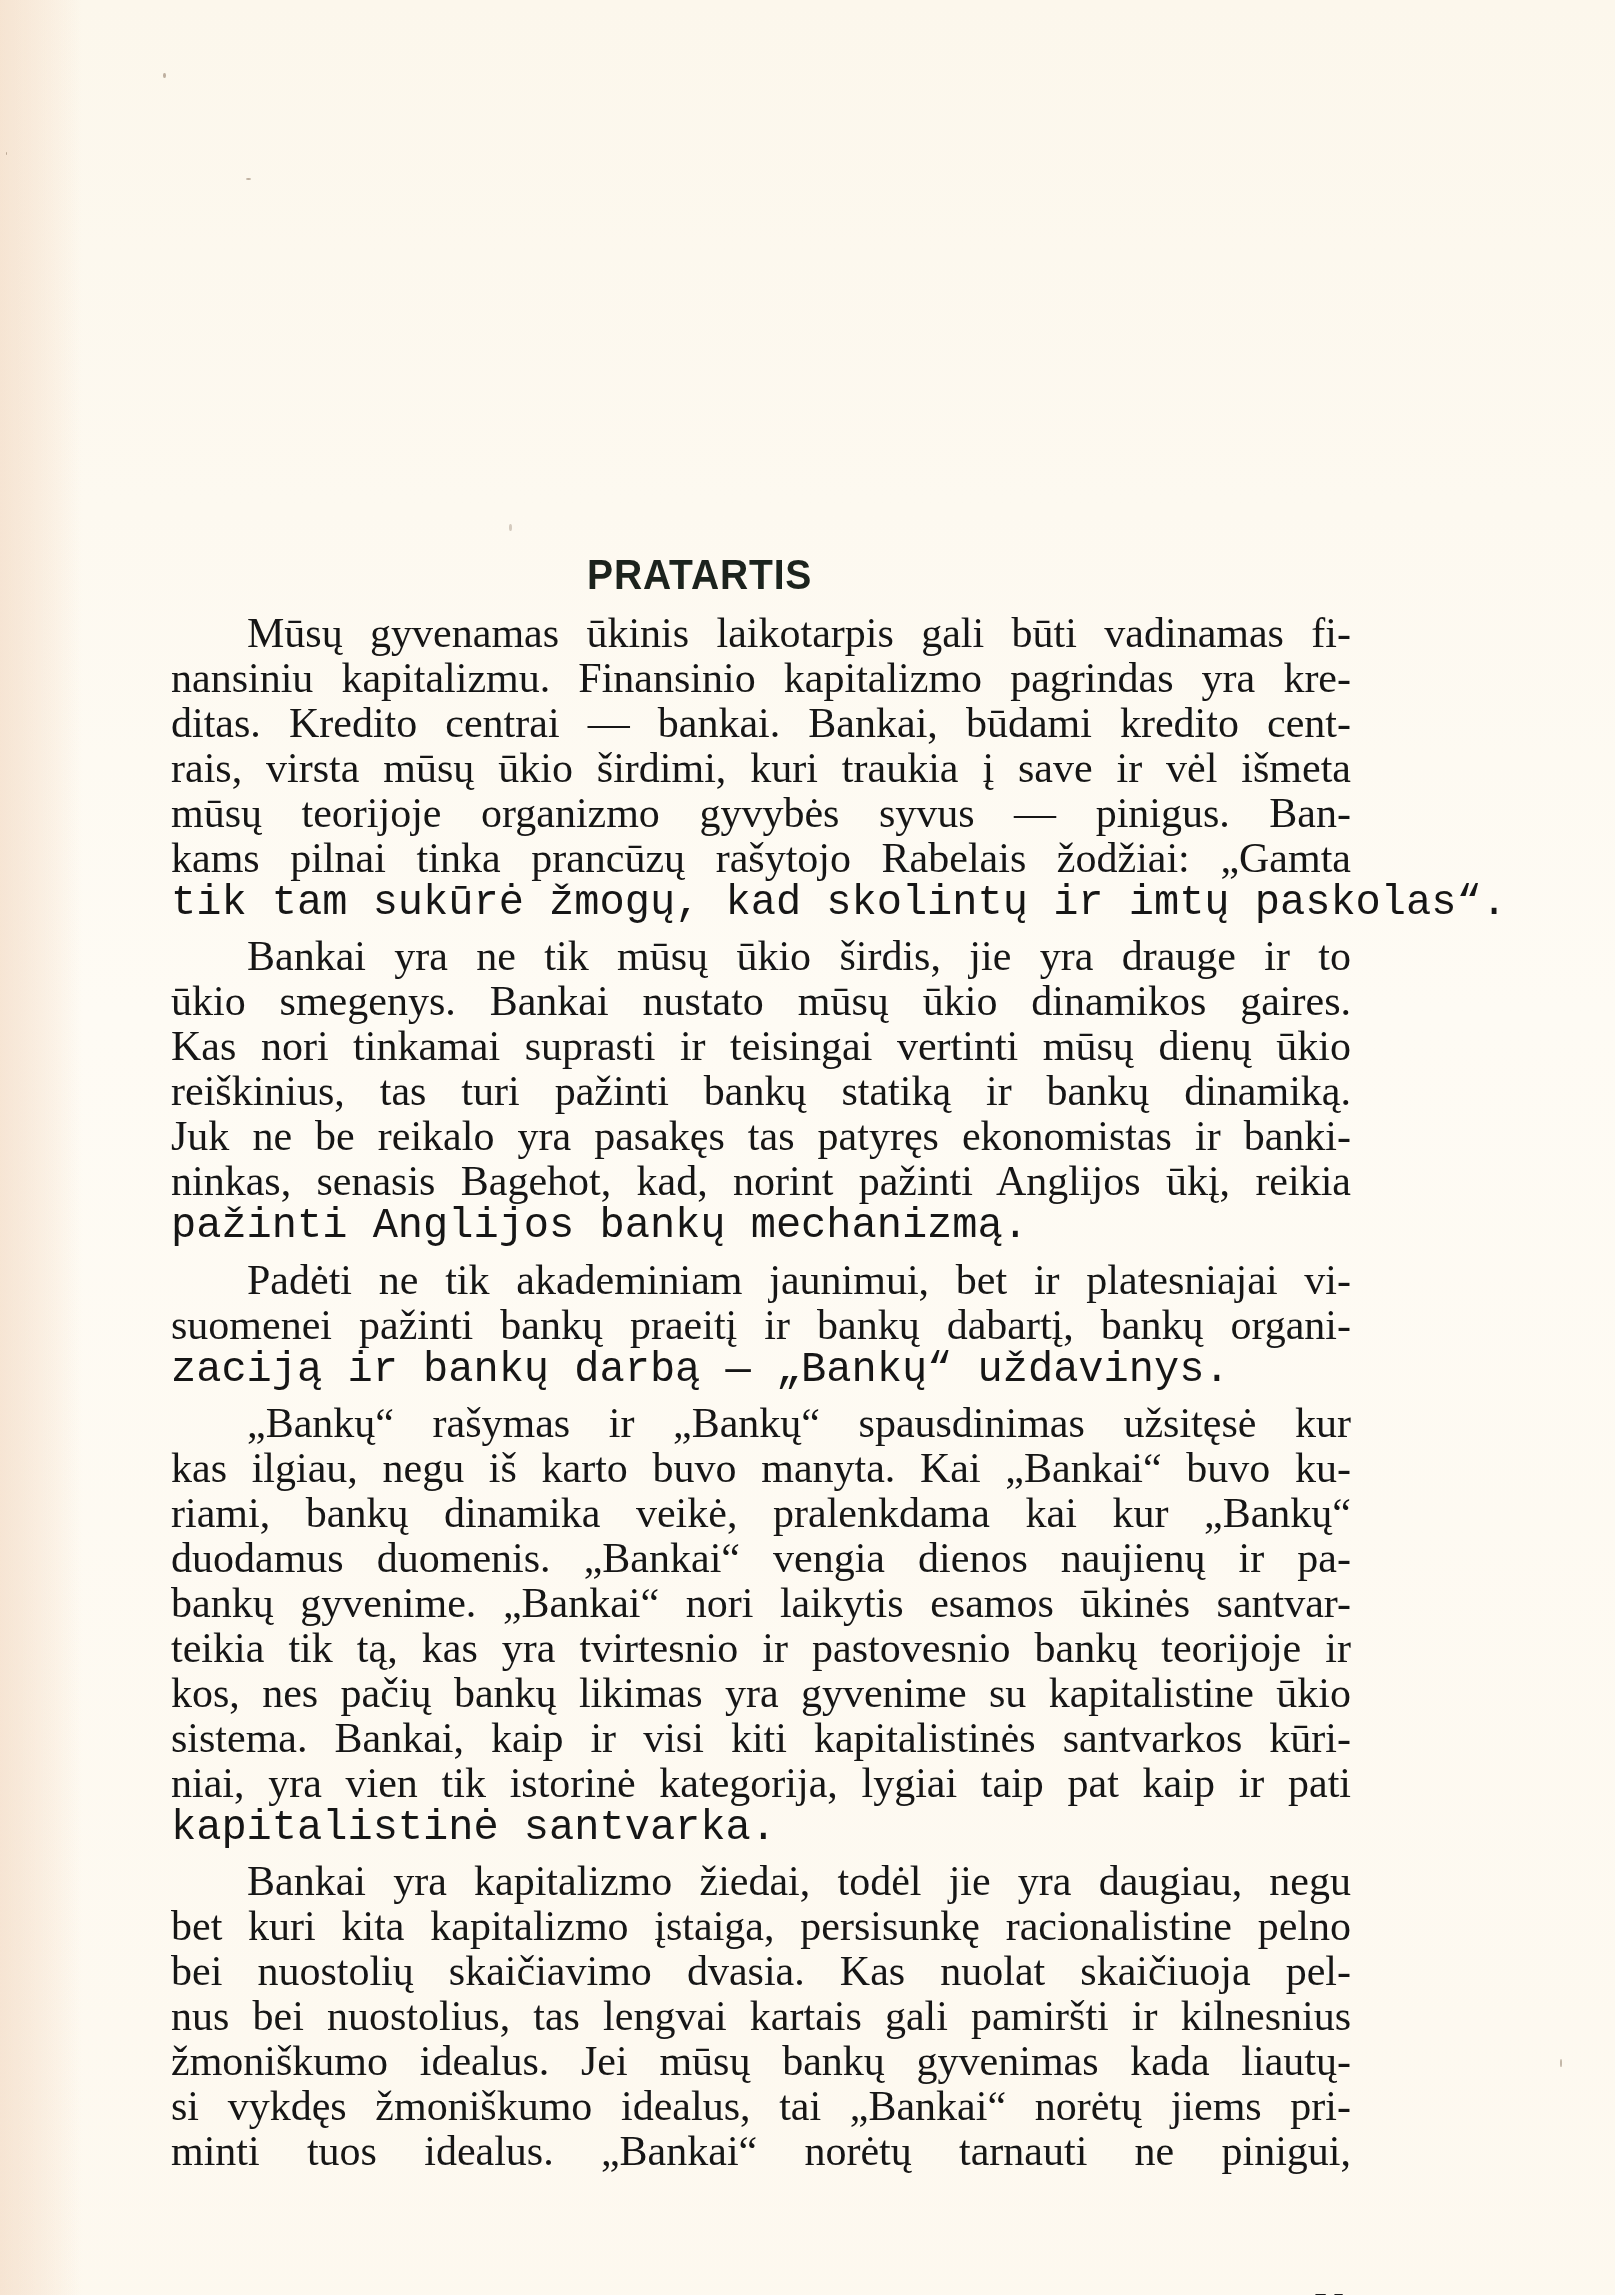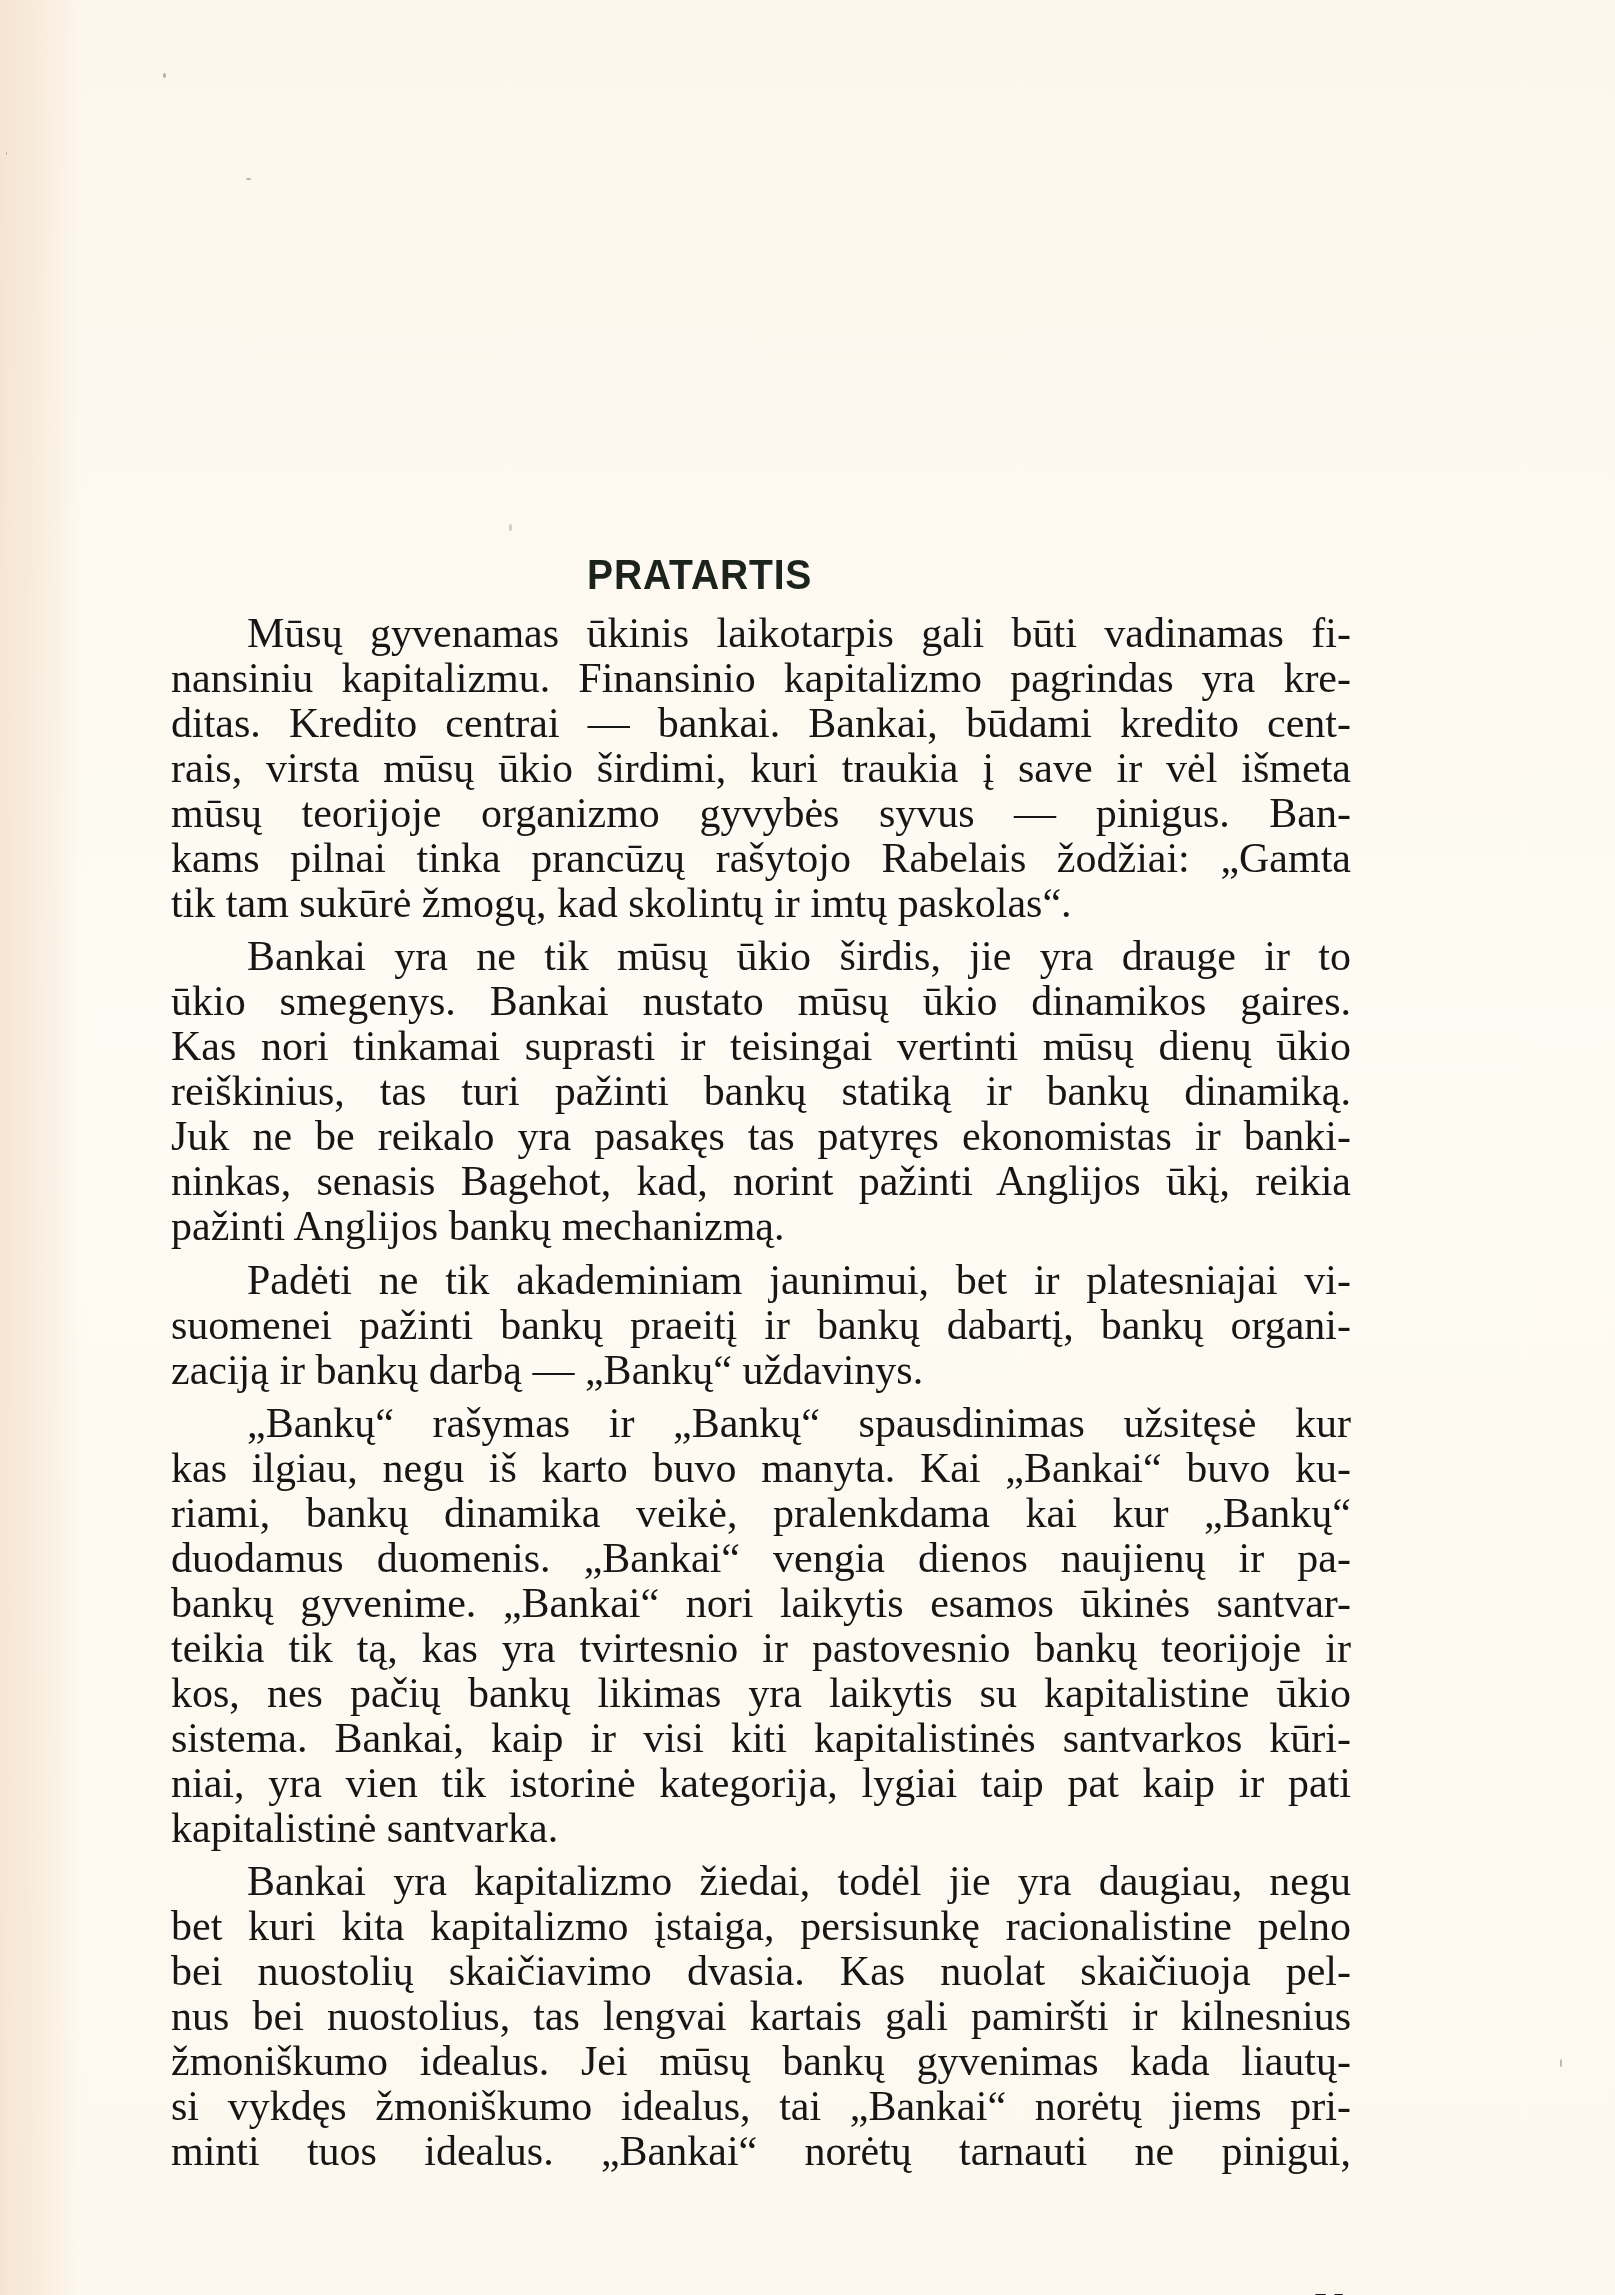--- a/index.html
+++ b/index.html
@@ -55,20 +55,21 @@
       height: 45px;
       line-height: 45px;
       font-size: 42px;
       white-space: nowrap;
       text-align: justify;
       text-align-last: justify;
       width: 1180px;
     }
     .line.last {
       text-align-last: left;
+      font-family: Liberation Mono, monospace;
     }
     .line.indent {
       padding-left: 76px;
       width: 1104px;
     }
     .para-gap {
       display: block;
       height: 8.3px;
     }
     .page-number {
@@ -126,21 +127,21 @@
         <span class="line last">zaciją ir bankų darbą — „Bankų“ uždavinys.</span>
       </div>
       <span class="para-gap"></span>
       <div class="paragraph">
         <span class="line indent">„Bankų“ rašymas ir „Bankų“ spausdinimas užsitęsė kur</span>
         <span class="line">kas ilgiau, negu iš karto buvo manyta. Kai „Bankai“ buvo ku-</span>
         <span class="line">riami, bankų dinamika veikė, pralenkdama kai kur „Bankų“</span>
         <span class="line">duodamus duomenis. „Bankai“ vengia dienos naujienų ir pa-</span>
         <span class="line">bankų gyvenime. „Bankai“ nori laikytis esamos ūkinės santvar-</span>
         <span class="line">teikia tik tą, kas yra tvirtesnio ir pastovesnio bankų teorijoje ir</span>
-        <span class="line">kos, nes pačių bankų likimas yra laikytis su kapitalistine ūkio</span>
+        <span class="line">kos, nes pačių bankų likimas yra gyvenime su kapitalistine ūkio</span>
         <span class="line">sistema. Bankai, kaip ir visi kiti kapitalistinės santvarkos kūri-</span>
         <span class="line">niai, yra vien tik istorinė kategorija, lygiai taip pat kaip ir pati</span>
         <span class="line last">kapitalistinė santvarka.</span>
       </div>
       <span class="para-gap"></span>
       <div class="paragraph">
         <span class="line indent">Bankai yra kapitalizmo žiedai, todėl jie yra daugiau, negu</span>
         <span class="line">bet kuri kita kapitalizmo įstaiga, persisunkę racionalistine pelno</span>
         <span class="line">bei nuostolių skaičiavimo dvasia. Kas nuolat skaičiuoja pel-</span>
         <span class="line">nus bei nuostolius, tas lengvai kartais gali pamiršti ir kilnesnius</span>

